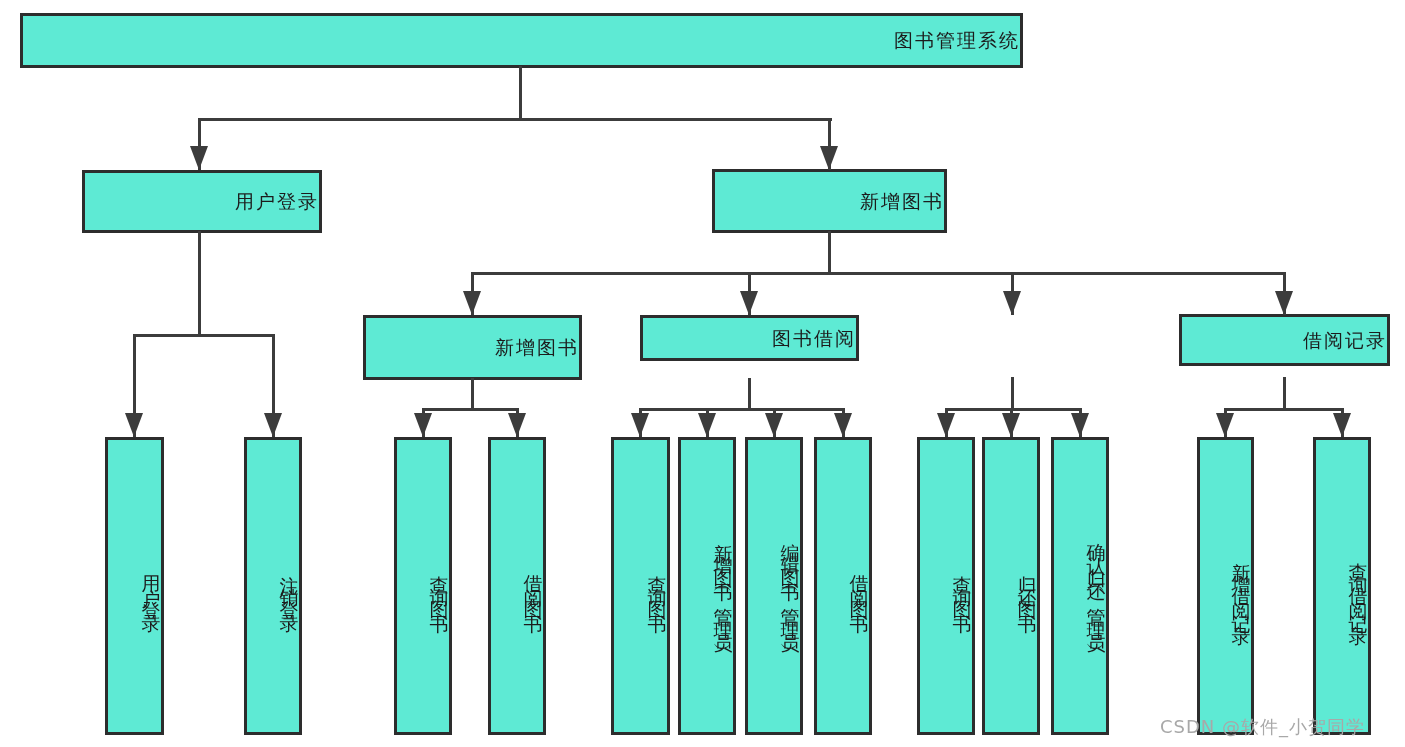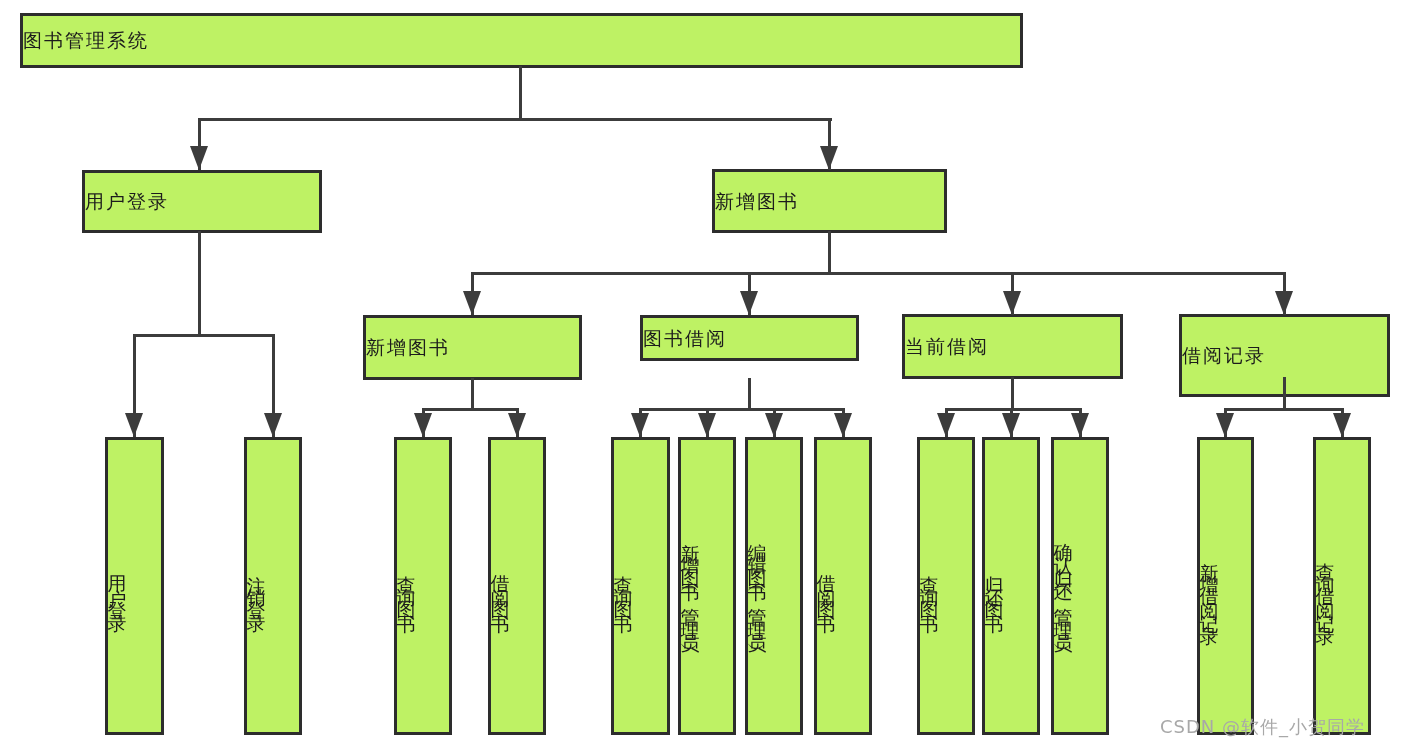--- a/index.html
+++ b/index.html
@@ -5,24 +5,24 @@
   html,body{margin:0;padding:0;background:#ffffff;}
   #canvas{
     position:relative;
     width:1405px;height:747px;
     background:#ffffff;
     font-family:"DejaVu Sans",sans-serif;
     overflow:hidden;
   }
   .box{
     position:absolute;
-    background:#bef264;
+    background:#5eead4;
     border:3px solid #2d2d2d;
     box-sizing:border-box;
-    display:flex;align-items:center;justify-content:flex-start;
+    display:flex;align-items:center;justify-content:flex-end;
   }
   .box .lbl{
     font-size:19px;
     color:#1c1c1c;
     letter-spacing:2px;
     white-space:nowrap;
     line-height:1;
   }
   .leaf .lbl{
     writing-mode:vertical-rl;
@@ -62,24 +62,21 @@
   <div class="box" style="left:712px;top:169px;width:235px;height:64px">
     <span class="lbl">新增图书</span>
   </div>
 
   <div class="box" style="left:363px;top:315px;width:219px;height:65px">
     <span class="lbl">新增图书</span>
   </div>
   <div class="box" style="left:640px;top:315px;width:219px;height:46px">
     <span class="lbl">图书借阅</span>
   </div>
-  <div class="box" style="left:902px;top:314px;width:221px;height:65px">
-    <span class="lbl">当前借阅</span>
-  </div>
-  <div class="box" style="left:1179px;top:314px;width:211px;height:83px">
+  <div class="box" style="left:1179px;top:314px;width:211px;height:52px">
     <span class="lbl">借阅记录</span>
   </div>
 
   <div class="box leaf" style="left:105px;top:437px;width:59px;height:298px">
     <span class="lbl">用户登录</span>
   </div>
   <div class="box leaf" style="left:244px;top:437px;width:58px;height:298px">
     <span class="lbl">注销登录</span>
   </div>
 

